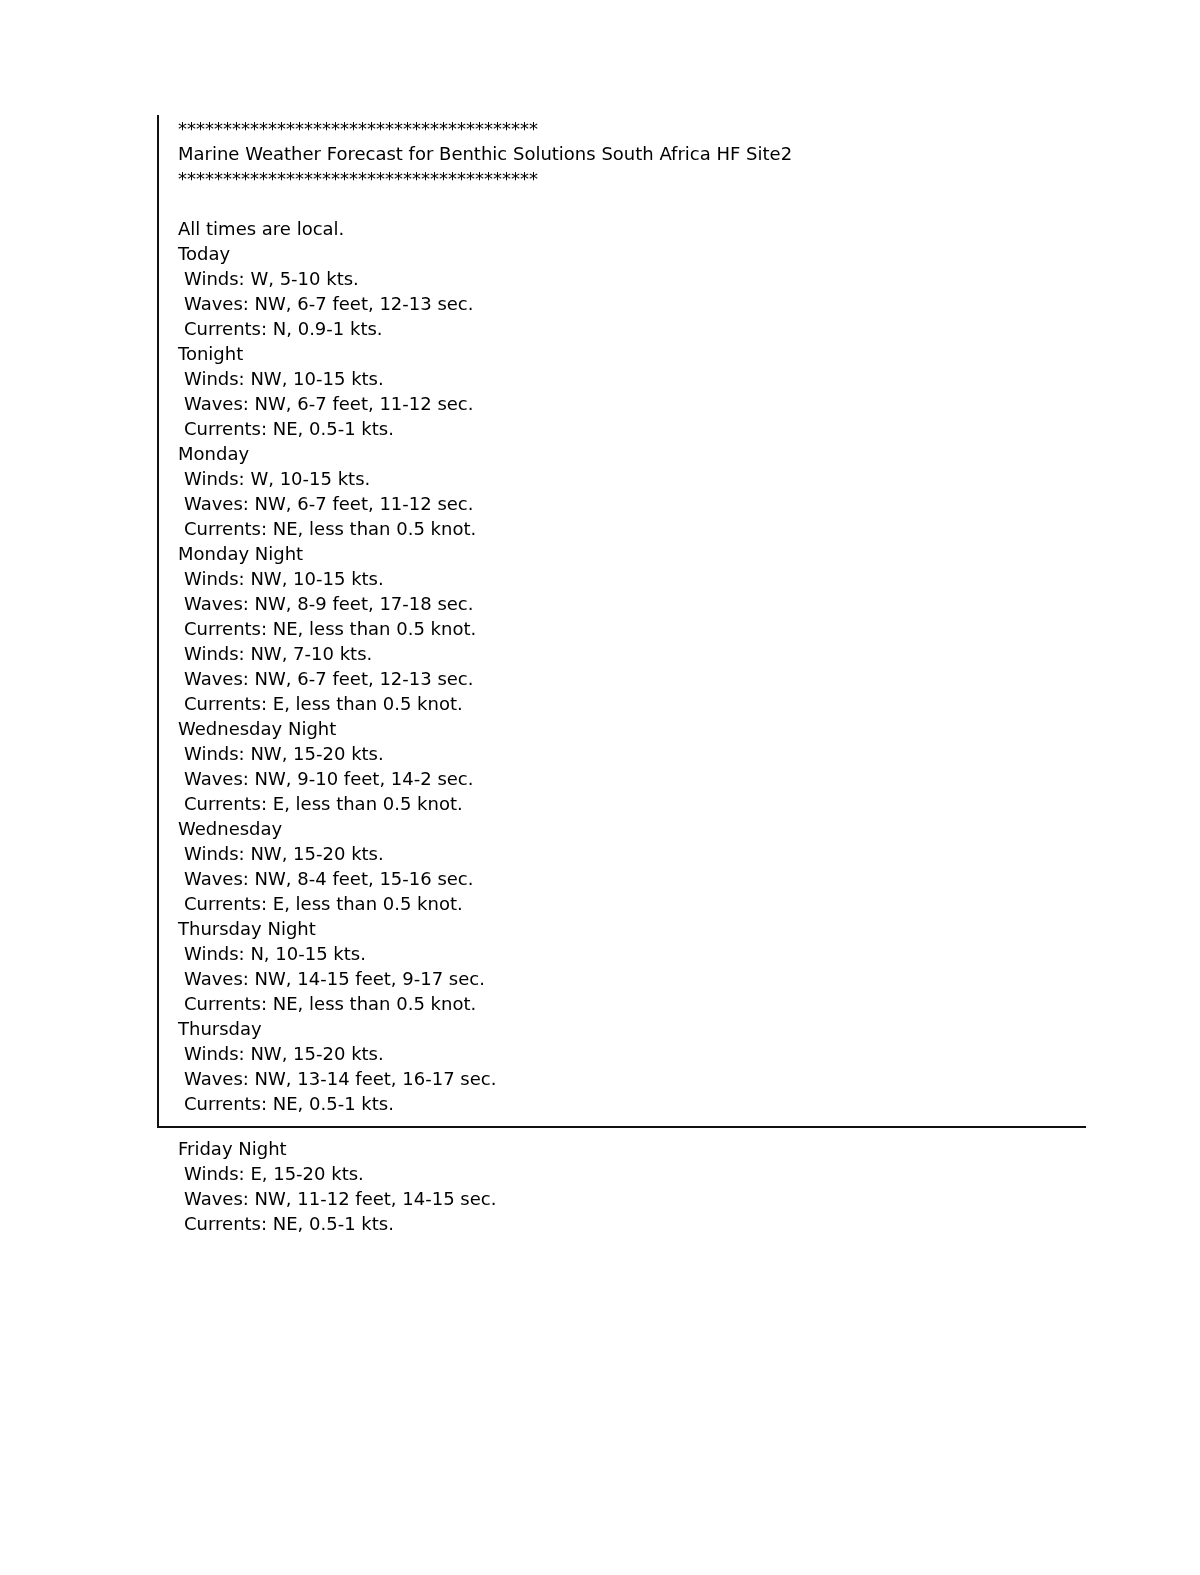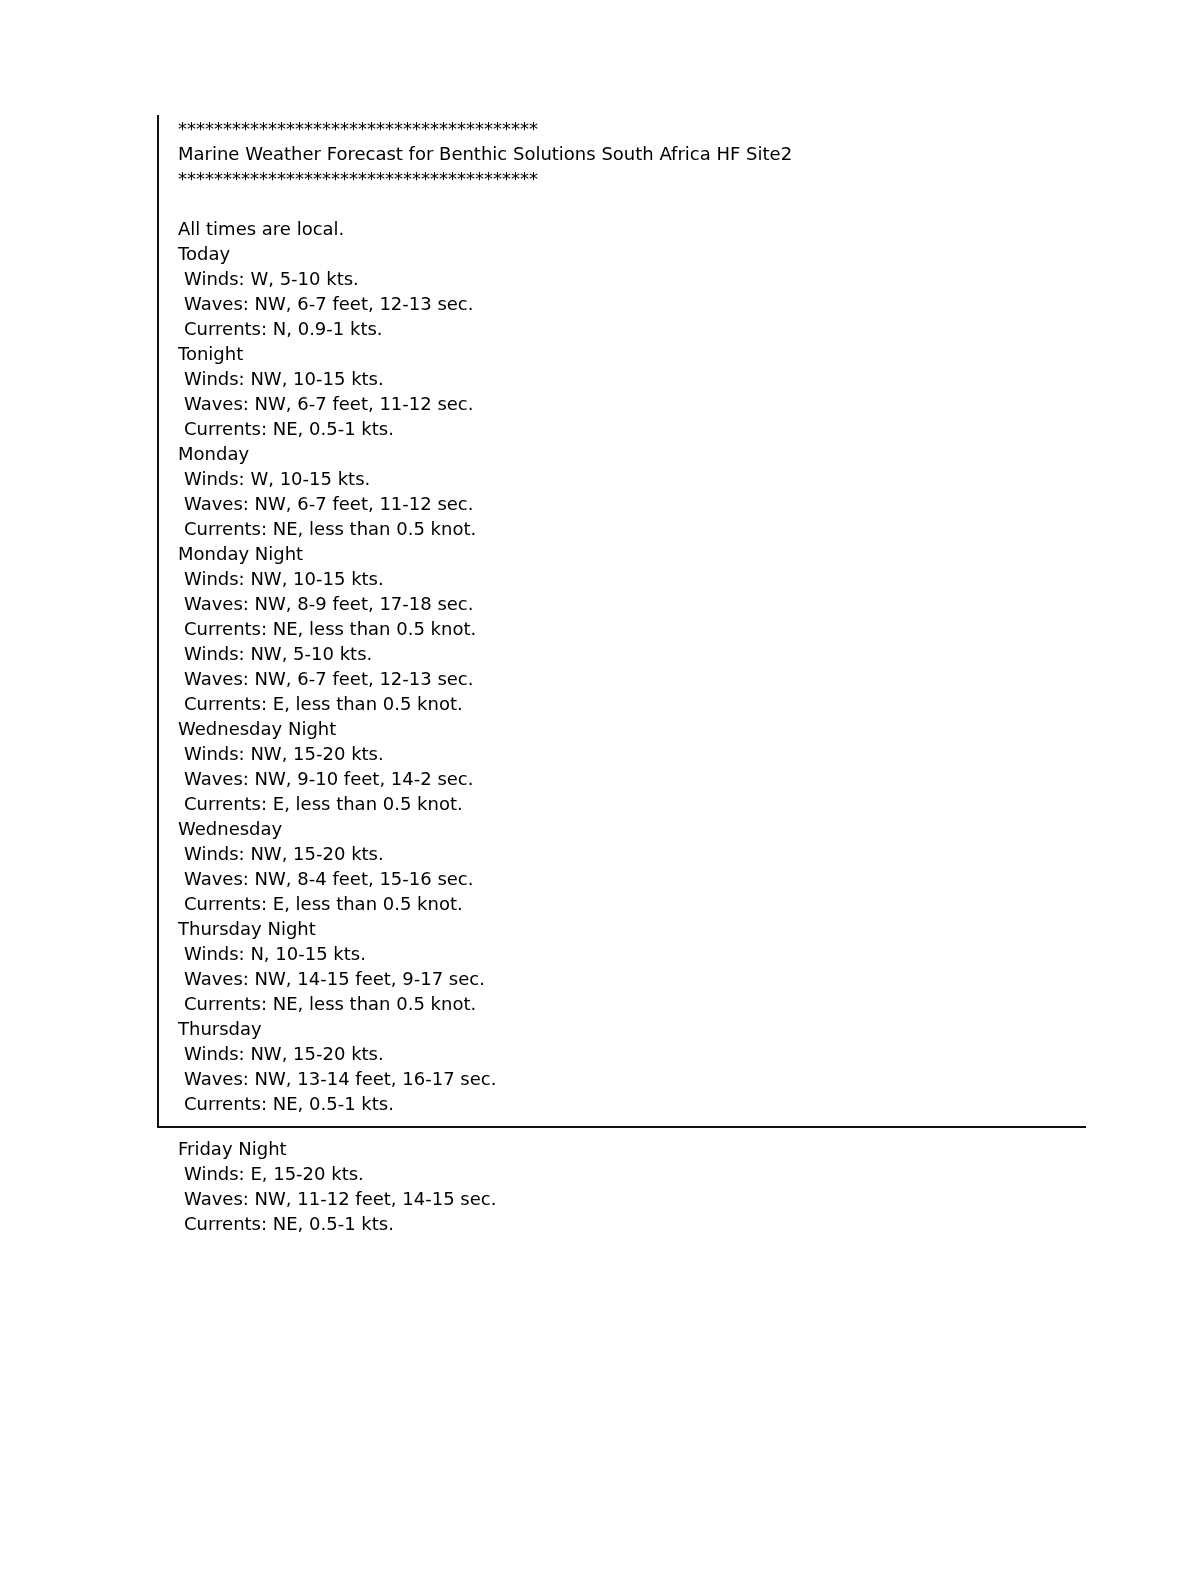--- a/index.html
+++ b/index.html
@@ -87,21 +87,21 @@
   </div>
 
   <div class="section">
     <div class="line day">Monday Night</div>
     <div class="line detail">Winds: NW, 10-15 kts.</div>
     <div class="line detail">Waves: NW, 8-9 feet, 17-18 sec.</div>
     <div class="line detail">Currents: NE, less than 0.5 knot.</div>
   </div>
 
   <div class="section">
-    <div class="line detail">Winds: NW, 5-10 kts.</div>
+    <div class="line detail">Winds: NW, 7-10 kts.</div>
     <div class="line detail">Waves: NW, 6-7 feet, 12-13 sec.</div>
     <div class="line detail">Currents: E, less than 0.5 knot.</div>
   </div>
 
   <div class="section">
     <div class="line day">Wednesday Night</div>
     <div class="line detail">Winds: NW, 15-20 kts.</div>
     <div class="line detail">Waves: NW, 9-10 feet, 14-2 sec.</div>
     <div class="line detail">Currents: E, less than 0.5 knot.</div>
   </div>

